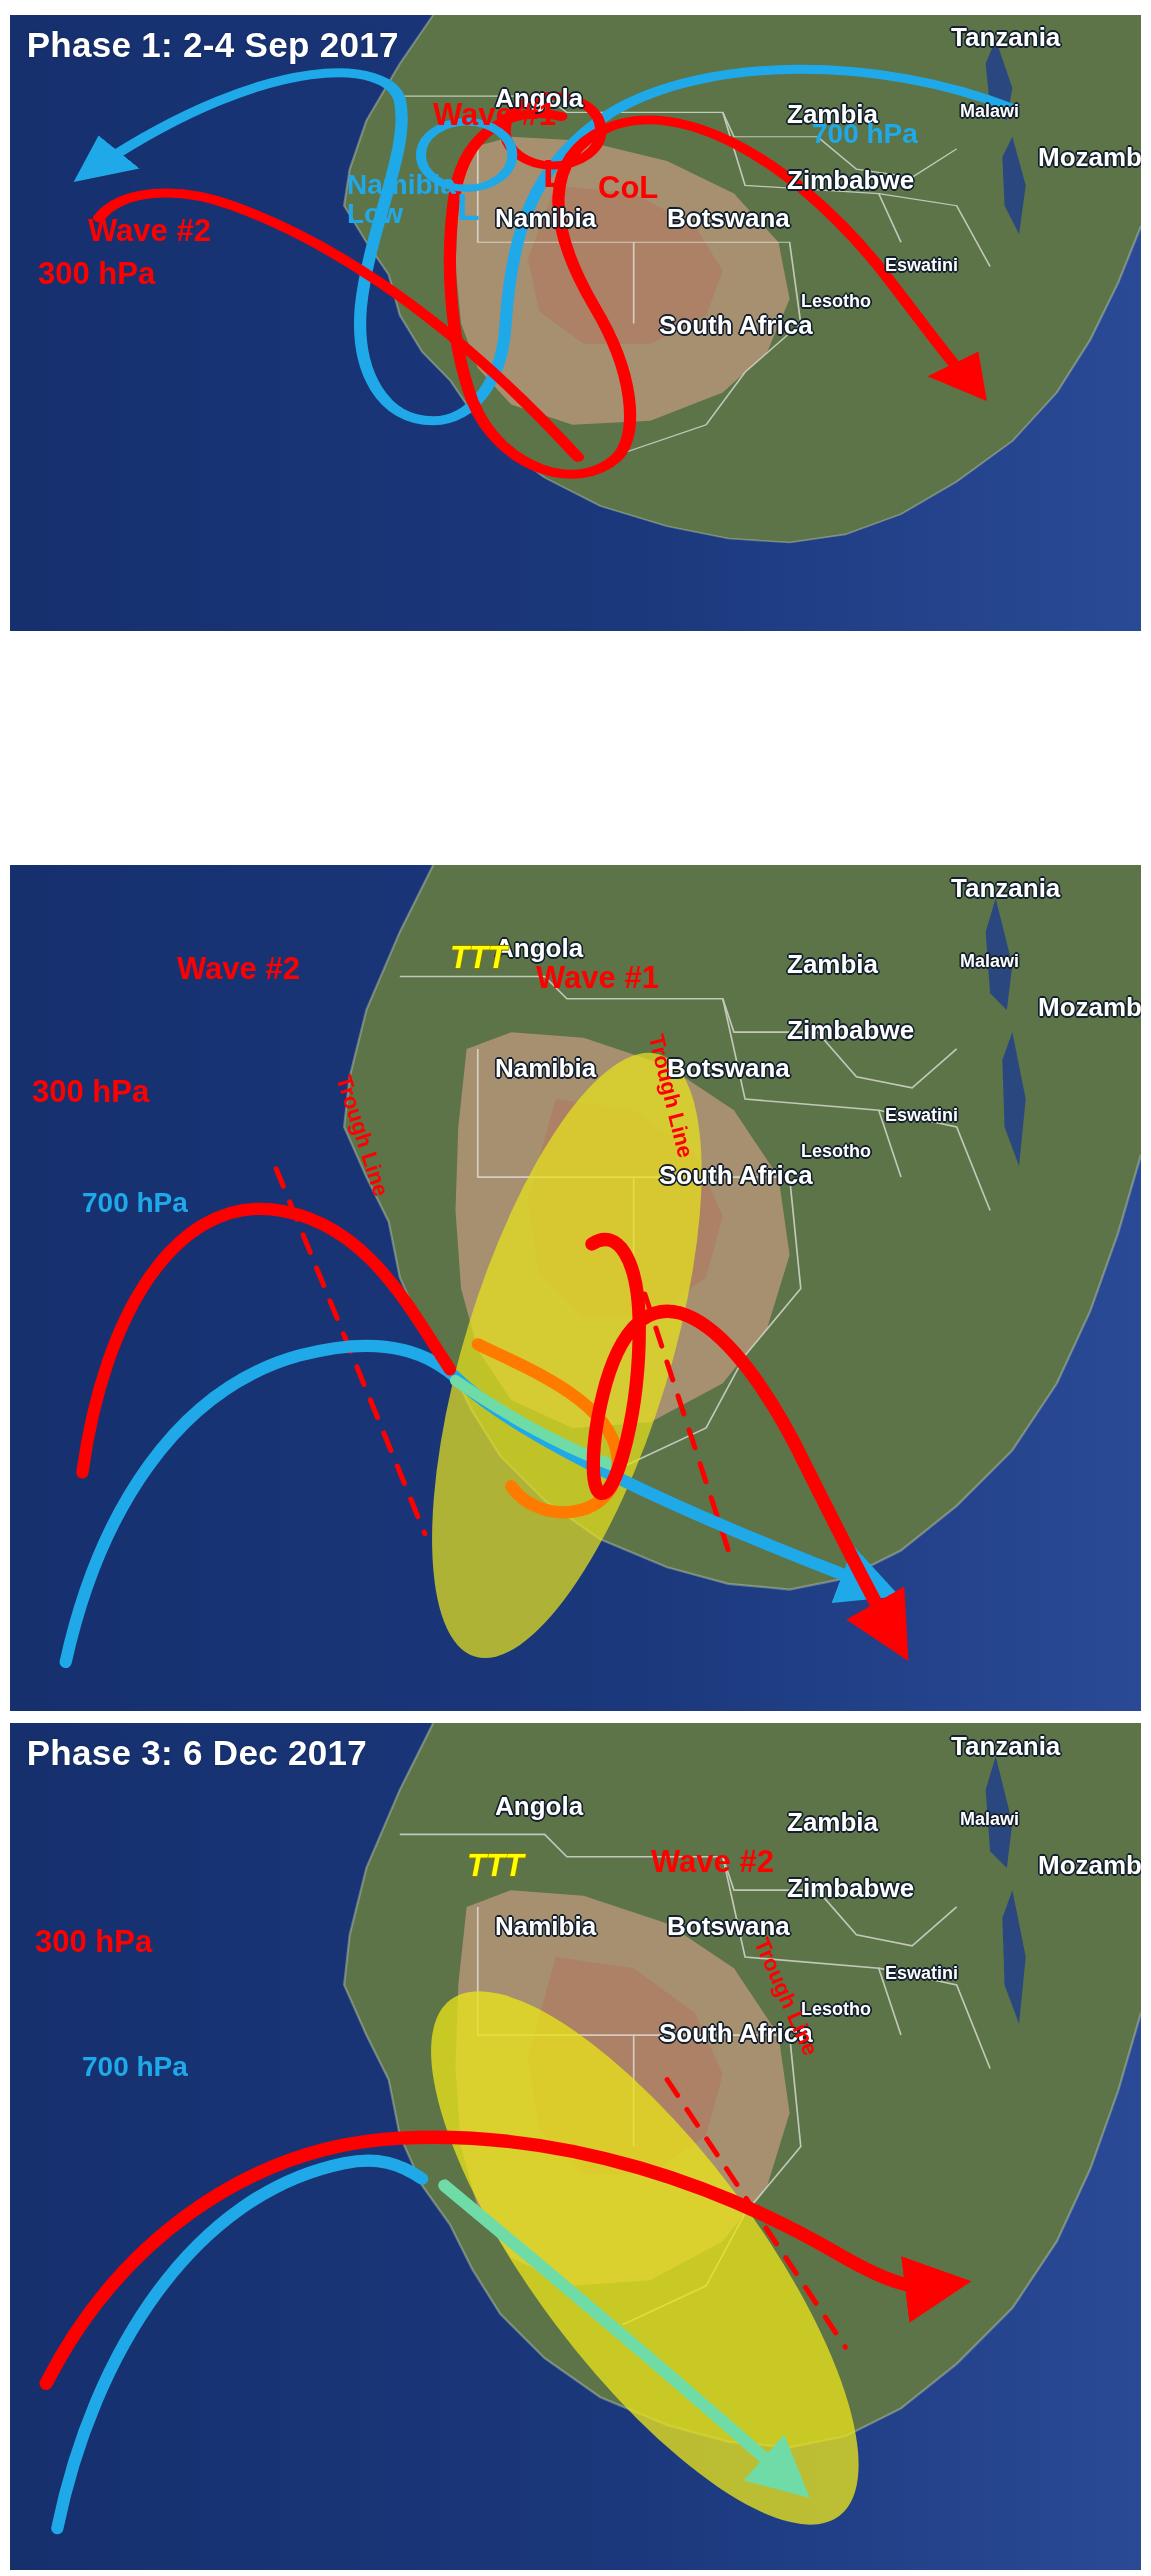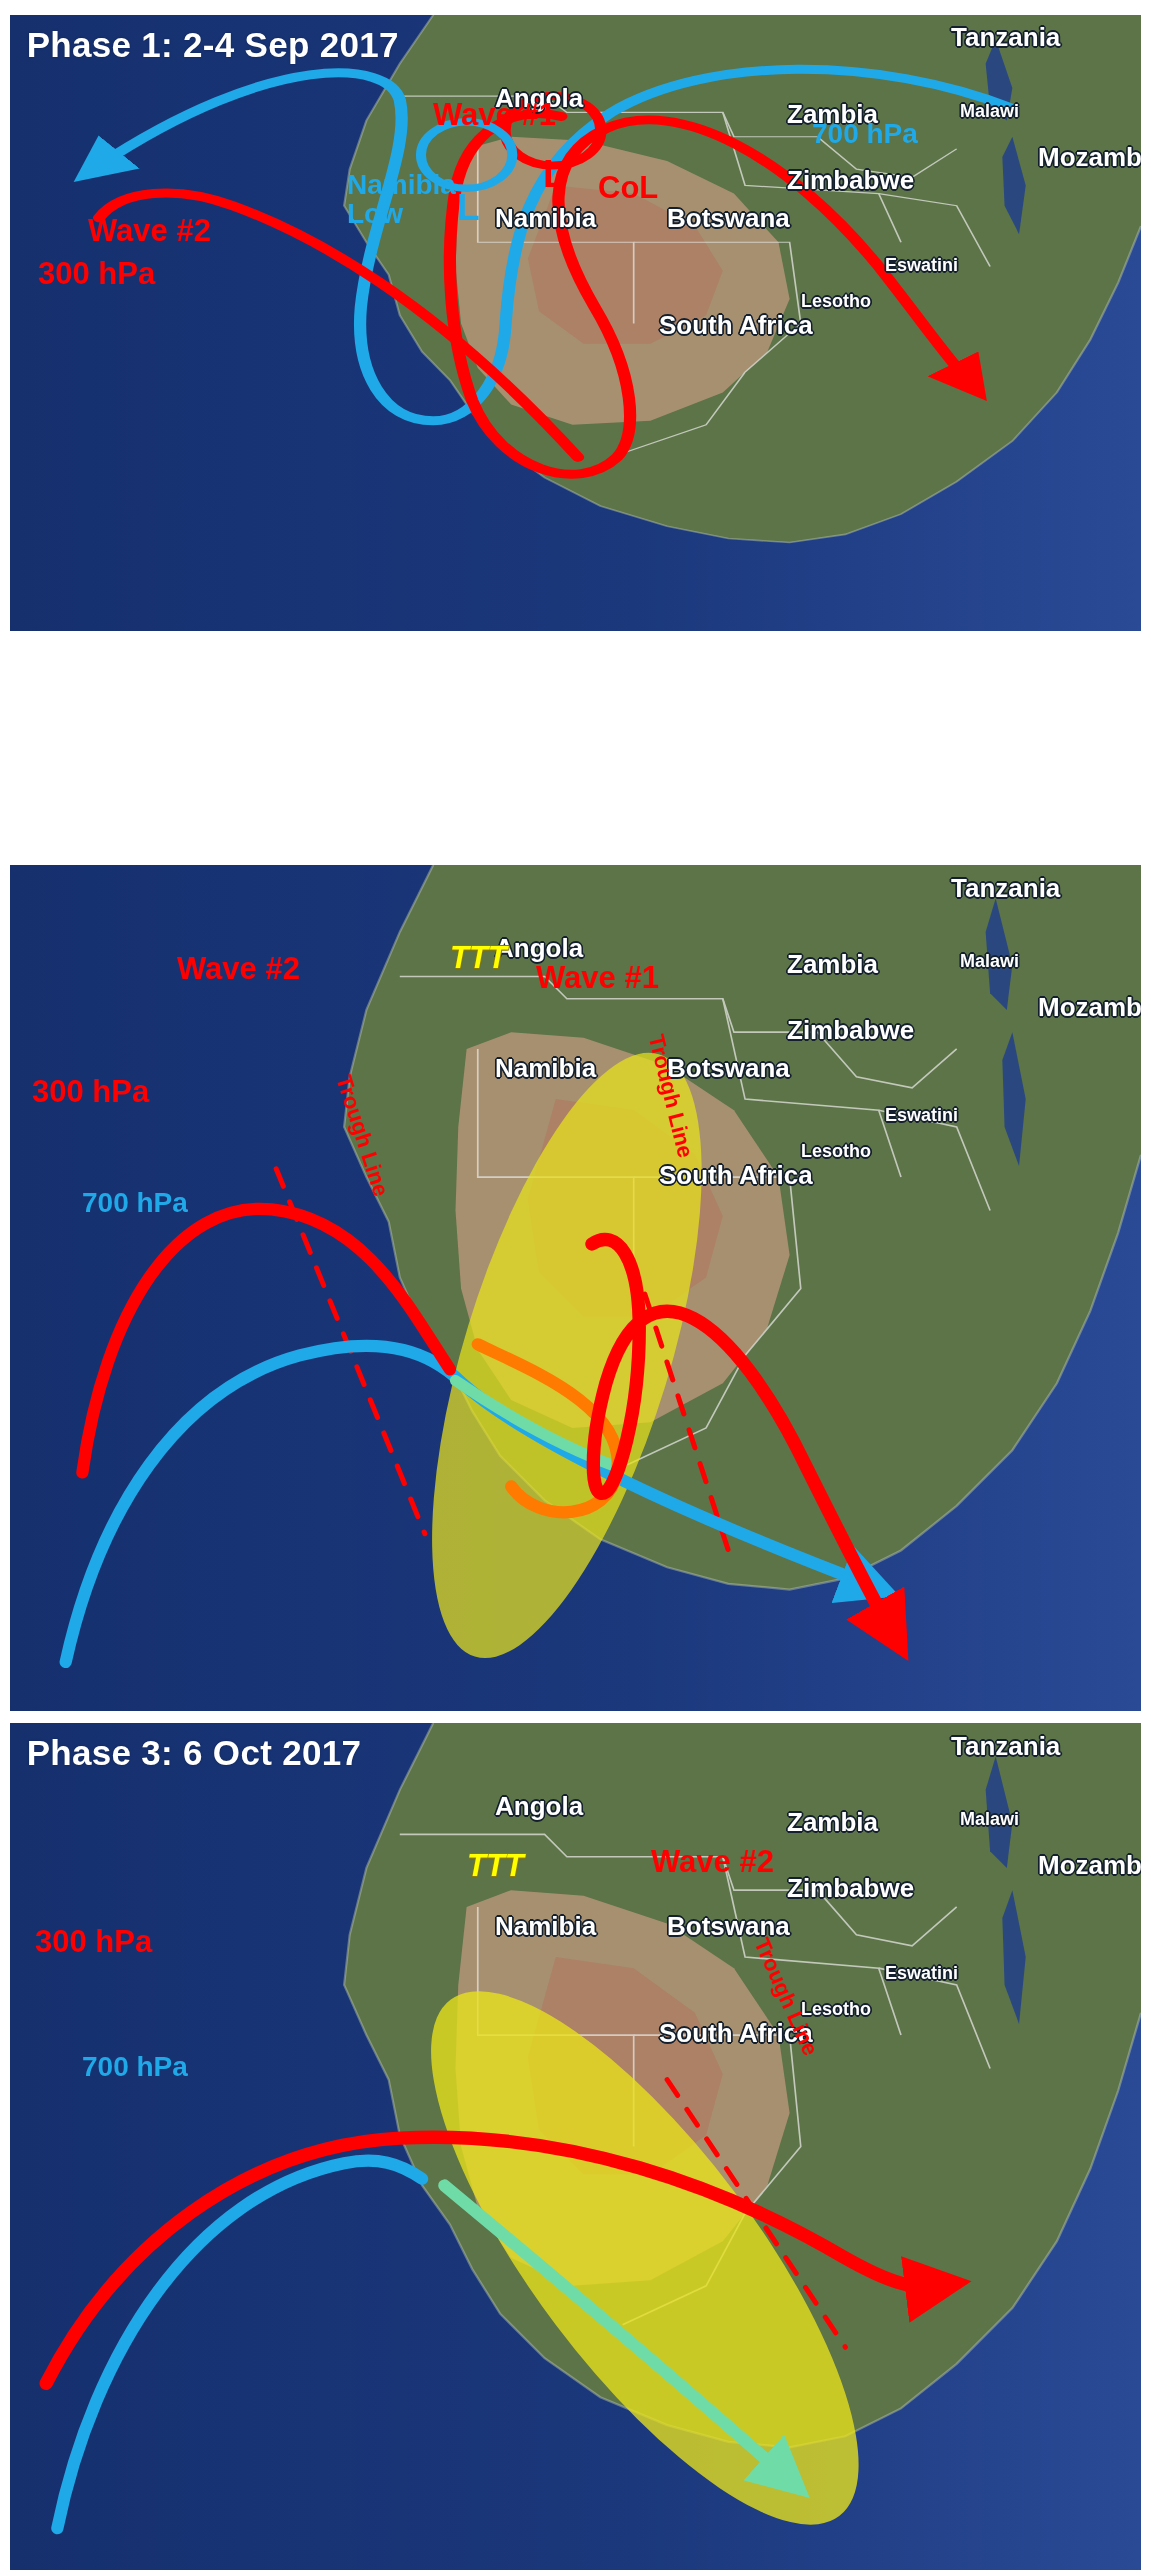--- a/index.html
+++ b/index.html
@@ -232,21 +232,21 @@
       <path d="M1180,640 L1500,1120" fill="none" stroke="#ff0000" stroke-width="9" stroke-dasharray="34 30" stroke-linecap="round"></path>
 
       <path d="M85,1445 C150,1130 330,845 600,790 C660,778 700,790 740,818" fill="none" stroke="#20a9e8" stroke-width="22" stroke-linecap="round"></path>
 
       <path d="M780,830 C900,930 1130,1120 1390,1350" fill="none" stroke="#6fdca8" stroke-width="22" stroke-linecap="round" marker-end="url(#arrG3)"></path>
 
       <path d="M65,1185 C190,940 420,760 700,745 C1000,730 1280,830 1500,960
                C1580,1005 1620,1015 1660,1010" fill="none" stroke="#ff0000" stroke-width="24" stroke-linecap="round" marker-end="url(#arrR3)"></path>
     </svg>
 
-    <div class="ptitle">Phase 3: 6 Oct 2017</div>
+    <div class="ptitle">Phase 3: 6 Dec 2017</div>
 
     <div class="lbl country" style="left:941px;top:7.8px;">Tanzania</div>
     <div class="lbl country" style="left:485px;top:68px;">Angola</div>
     <div class="lbl country" style="left:777px;top:84px;">Zambia</div>
     <div class="lbl country sm" style="left:950px;top:86px;">Malawi</div>
     <div class="lbl country" style="left:1028px;top:127px;">Mozambique</div>
     <div class="lbl country" style="left:777px;top:150px;">Zimbabwe</div>
     <div class="lbl country" style="left:485px;top:188px;">Namibia</div>
     <div class="lbl country" style="left:657px;top:188px;">Botswana</div>
     <div class="lbl country sm" style="left:875px;top:240px;">Eswatini</div>

